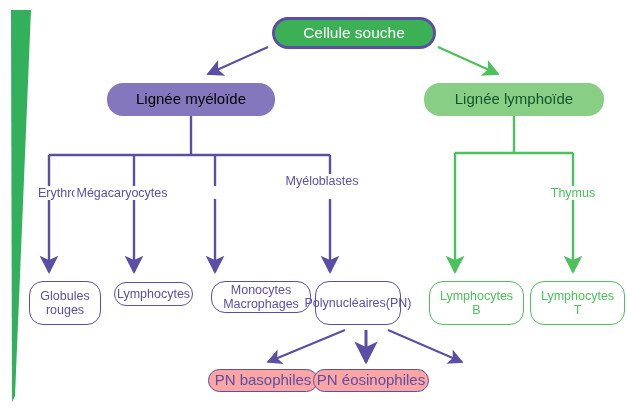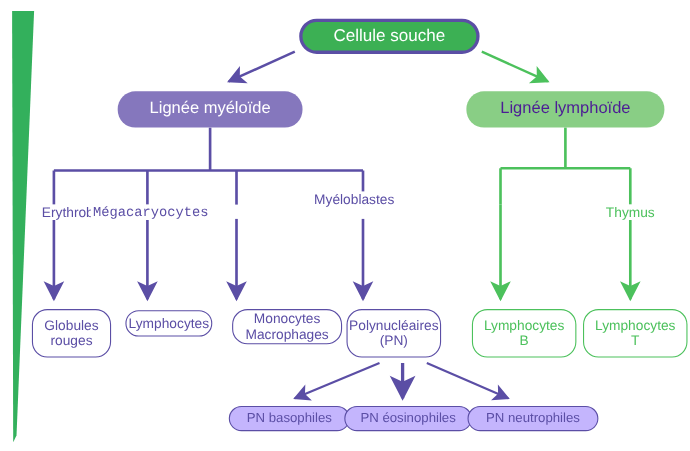--- a/index.html
+++ b/index.html
@@ -37,51 +37,51 @@
     background: #3cb054;
     border: 3px solid #5b4ea5;
     border-radius: 18px;
     color: #ffffff;
     font-size: 15.5px;
   }
   
   .node-lineage-myeloid {
     background: #8577bd;
     border-radius: 16px;
-    color: #ffffff;
+    color: #000000;
     font-size: 15px;
   }
   .node-lineage-lymphoid {
     background: #89ce85;
     border-radius: 16px;
-    color: #4c1d95;
+    color: #14532d;
     font-size: 15px;
   }
   
   .node-cell-purple {
     background: #ffffff;
     border: 1.6px solid #5b4ea5;
     border-radius: 14px;
     color: #5b4ea5;
     font-size: 12.5px;
   }
   .node-cell-green {
     background: #ffffff;
     border: 1.6px solid #4cc15c;
     border-radius: 14px;
     color: #4cc15c;
     font-size: 12.5px;
     text-align: center;
   }
   .node-pn {
-    background: #c4b5fd;
+    background: #fca5a5;
     border: 1.6px solid #5b4ea5;
     border-radius: 13px;
     color: #5b4ea5;
-    font-size: 12px;
+    font-size: 15px;
   }
   
   .stage-label {
     position: absolute;
     font-size: 12.5px;
     white-space: nowrap;
     background: #ffffff;
     padding: 0 2px;
   }
   .label-purple { color: #5b4ea5; }
@@ -152,21 +152,21 @@
   </div>
 
   <div class="node node-lineage-lymphoid" style="left:424px; top:83px; width:180px; height:33px;">
     <span>Lignée lymphoïde</span>
   </div>
 
   <div class="stage-label label-purple" style="left:36px; top:186px;">
     <span>Erythroblastes</span>
   </div>
 
-  <div class="stage-label label-purple" style="left:137px; top:186px; transform:translateX(-50%);font-family:Liberation Mono, monospace;">
+  <div class="stage-label label-purple" style="left:122px; top:186px; transform:translateX(-50%);">
     <span>Mégacaryocytes</span>
   </div>
 
   <div class="stage-label label-purple" style="left:322px; top:174px; transform:translateX(-50%);">
     <span>Myéloblastes</span>
   </div>
 
   <div class="stage-label label-green" style="left:573px; top:186px; transform:translateX(-50%);text-align:right;">
     <span>Thymus</span>
   </div>
@@ -178,21 +178,21 @@
 
   <div class="node node-cell-purple" style="left:114px; top:282px; width:79px; height:24px;">
     <span>Lymphocytes</span>
   </div>
 
   <div class="node node-cell-purple two-line" style="left:211px; top:281px; width:100px; height:32px; flex-direction:column;justify-content:center;">
     <span>Monocytes</span>
     <span>Macrophages</span>
   </div>
 
-  <div class="node node-cell-purple two-line" style="left:315px; top:281px; width:86px; height:44px; flex-direction:column;">
+  <div class="node node-cell-purple two-line" style="left:315px; top:281px; width:86px; height:44px; flex-direction:row;">
     <span>Polynucléaires</span>
     <span>(PN)</span>
   </div>
 
   <div class="node node-cell-green two-line" style="left:429px; top:281px; width:95px; height:44px; flex-direction:column;">
     <span>Lymphocytes</span>
     <span>B</span>
   </div>
 
   <div class="node node-cell-green two-line" style="left:530px; top:281px; width:95px; height:44px; flex-direction:column;">
@@ -201,17 +201,14 @@
   </div>
 
   <div class="node node-pn" style="left:208px; top:369px; width:110px; height:23px;">
     <span>PN basophiles</span>
   </div>
 
   <div class="node node-pn" style="left:313px; top:369px; width:116px; height:23px;">
     <span>PN éosinophiles</span>
   </div>
 
-  <div class="node node-pn" style="left:425px; top:369px; width:119px; height:23px;">
-    <span>PN neutrophiles</span>
-  </div>
 
 </div>
 
 </body></html>

